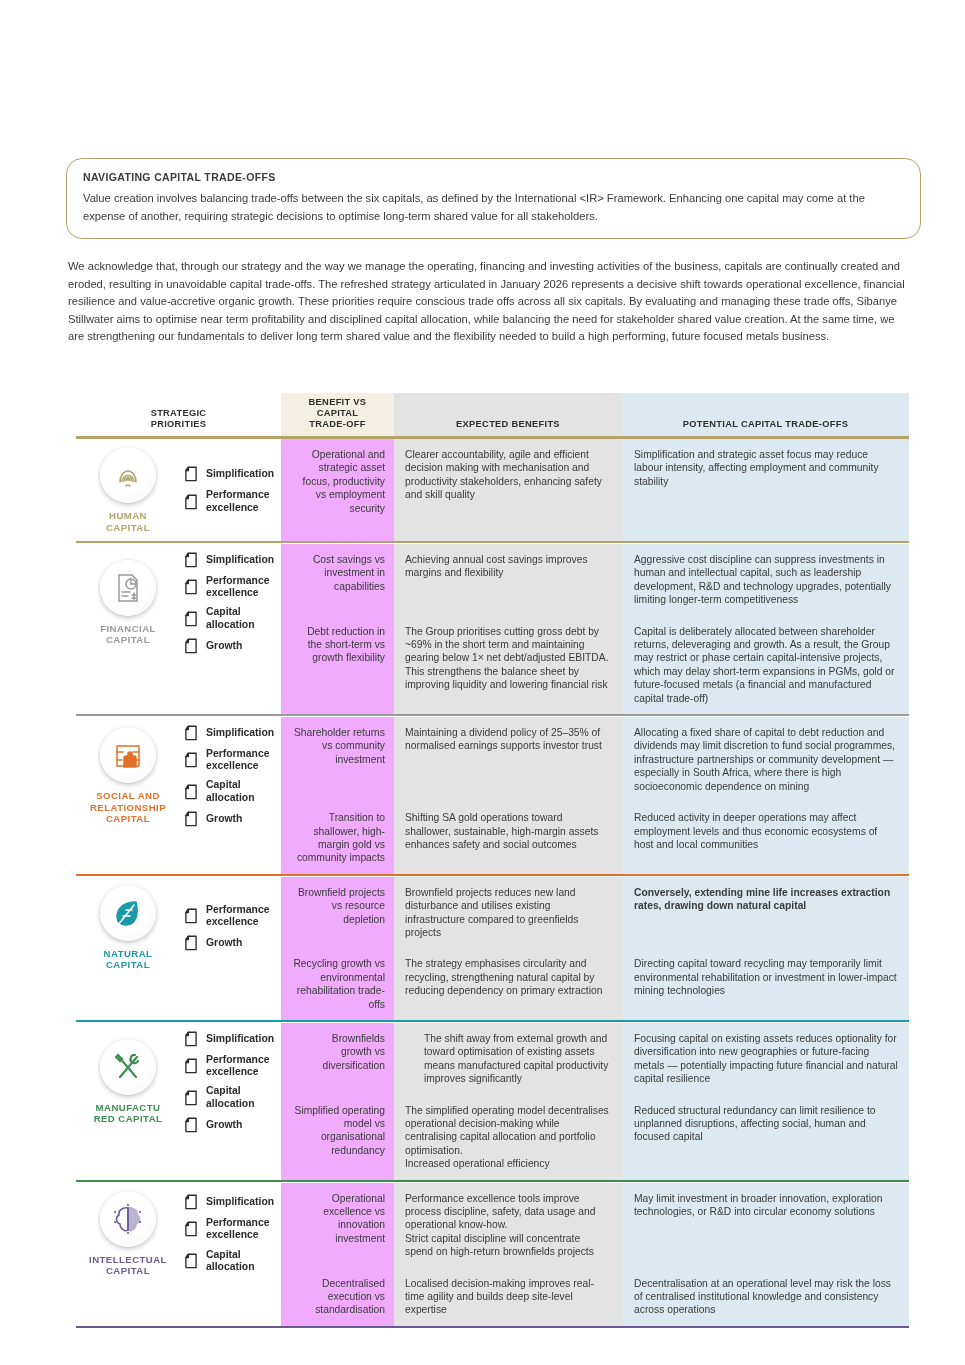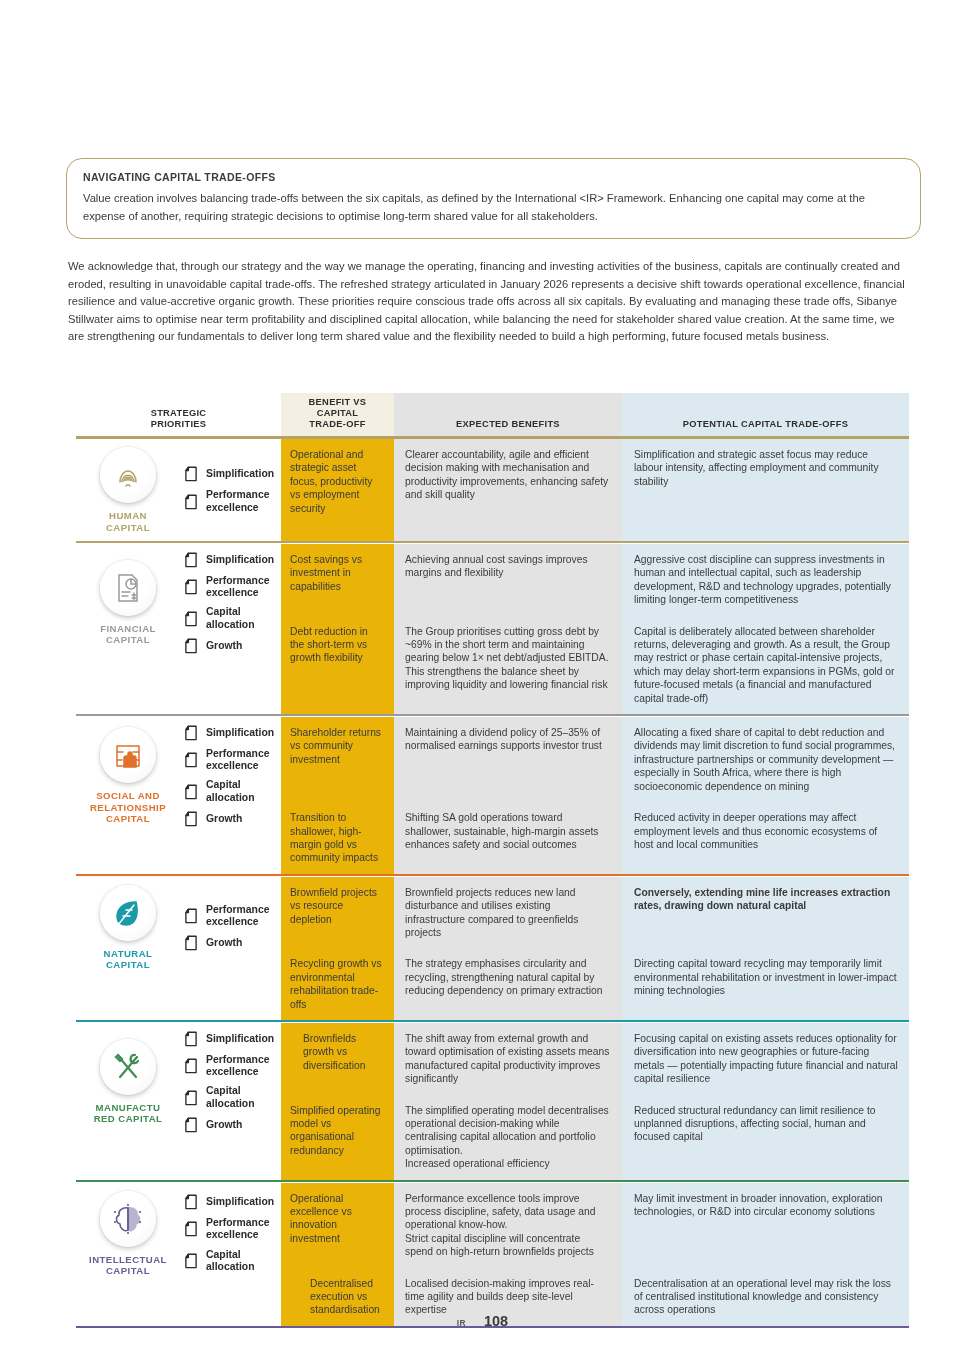--- a/index.html
+++ b/index.html
@@ -85,21 +85,21 @@
   th.h-tr  { background: #f4efe3; }
   th.h-ben { background: #e3e3e3; }
   th.h-pot { background: #dce9f0; }
 
   .tbl tbody td { vertical-align: top; padding: 0; }
 
   
   .sep-cell { padding: 0 !important; height: 3px; }
   .sep-bar { height: 2.4px; width: 100%; }
 
-  .cell-tr  { background: #eab308; }
+  .cell-tr  { background: #f0abfc; text-align: right; }
   .cell-ben { background: #e3e3e3; }
   .cell-pot { background: #dce9f0; }
   .cell-cap { background: #ffffff; }
 
   .txt {
     font-size: 10.3px;
     line-height: 13.4px;
     color: #3b3b3b;
     padding: 9px 9px 9px 9px;
   }
@@ -246,21 +246,21 @@
                     </svg></span>
                   <span class="prio-label">Performance excellence</span>
                 </div>
               </div>
             </div>
           </td>
           <td class="cell-tr">
             <div class="txt " style="white-space: pre-line;">Operational and strategic asset focus, productivity vs employment security</div>
           </td>
           <td class="cell-ben">
-            <div class="txt pad-ben" style="white-space: pre-line;">Clearer accountability, agile and efficient decision making with mechanisation and productivity improvements, enhancing safety and skill quality</div>
+            <div class="txt pad-ben" style="white-space: pre-line;">Clearer accountability, agile and efficient decision making with mechanisation and productivity stakeholders, enhancing safety and skill quality</div>
           </td>
           <td class="cell-pot">
             <div class="txt pad-pot" style="white-space: pre-line;">Simplification and strategic asset focus may reduce labour intensity, affecting employment and community stability</div>
           </td>
         </tr>
         <tr>
           <td class="sep-cell" colspan="4">
             <div class="sep-bar" style="background: rgb(179, 163, 105);"></div>
           </td>
         </tr>
@@ -522,21 +522,21 @@
                     </svg></span>
                   <span class="prio-label">Growth</span>
                 </div>
               </div>
             </div>
           </td>
           <td class="cell-tr">
             <div class="txt " style="white-space: pre-line; padding-left: 22px;">Brownfields growth vs diversification</div>
           </td>
           <td class="cell-ben">
-            <div class="txt pad-ben" style="white-space: pre-line;">The shift away from external growth and toward optimisation of existing assets means manufactured capital productivity improves significantly</div>
+            <div class="txt pad-ben" style="white-space: pre-line; margin-left: 19px;">The shift away from external growth and toward optimisation of existing assets means manufactured capital productivity improves significantly</div>
           </td>
           <td class="cell-pot">
             <div class="txt pad-pot" style="white-space: pre-line;">Focusing capital on existing assets reduces optionality for diversification into new geographies or future-facing metals — potentially impacting future financial and natural capital resilience</div>
           </td>
         </tr>
         <tr>
           <td class="cell-tr">
             <div class="txt " style="white-space: pre-line;">Simplified operating model vs organisational redundancy</div>
           </td>
           <td class="cell-ben">
@@ -622,18 +622,14 @@
           </td>
         </tr>
         <tr>
           <td class="sep-cell" colspan="4">
             <div class="sep-bar" style="background: rgb(107, 91, 149);"></div>
           </td>
         </tr>
       </tbody>
   </table>
 
-  <div class="footer">
-    <span class="footer-ir">IR</span>
-    <span class="footer-pg">108</span>
-  </div>
 
 </div>
 
 </body></html>

